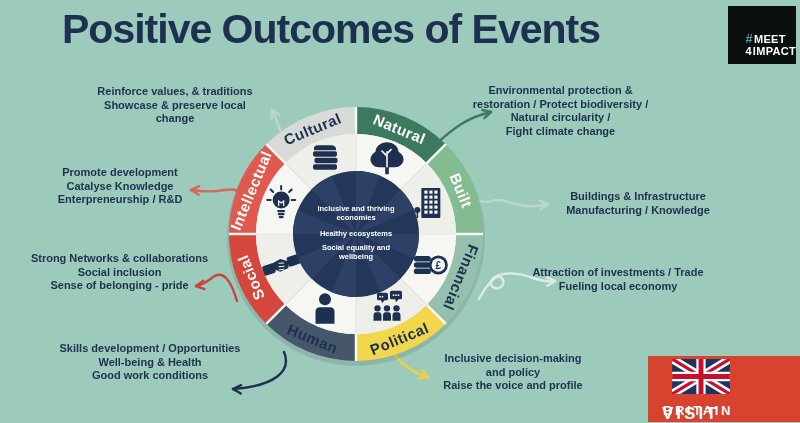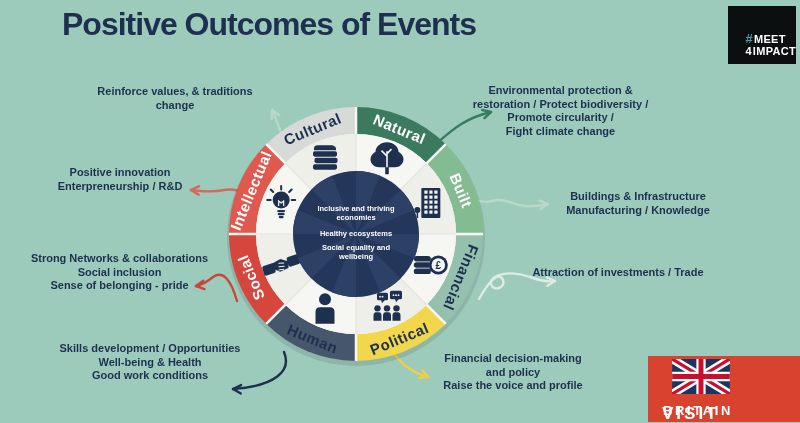--- a/index.html
+++ b/index.html
@@ -4,21 +4,21 @@
 <style>
   :root{
     --bg:#9dcbbb;
     --ink:#1d3050;
   }
   *{margin:0;padding:0;box-sizing:border-box;}
   body{font-family:"Liberation Sans","DejaVu Sans",sans-serif;background:var(--bg);}
   .stage{position:relative;width:800px;height:423px;overflow:hidden;background:var(--bg);}
   .page-title{
     position:absolute;left:62px;top:6px;
-    font-size:32px;font-weight:bold;letter-spacing:-1px;color:var(--ink);
+    font-size:41px;font-weight:bold;letter-spacing:-1px;color:var(--ink);
   }
   
   .m4i{
     position:absolute;left:728px;top:6px;width:68px;height:58px;
     background:#0b0f10;color:#ffffff;
     display:flex;flex-direction:column;justify-content:flex-end;
     padding:0 0 7px 14px;line-height:12px;
   }
   .m4i-row{display:flex;align-items:baseline;font-weight:bold;font-size:11px;letter-spacing:0.3px;}
   .m4i-prefix{display:inline-block;width:11px;text-align:right;margin-right:1px;}
@@ -247,58 +247,61 @@
           <text x="356" y="220" fill="#ffffff" font-size="7.5" font-weight="bold" text-anchor="middle">economies</text>
           <text x="356" y="235.5" fill="#ffffff" font-size="7.5" font-weight="bold" text-anchor="middle">Healthy ecosystems</text>
           <text x="356" y="250" fill="#ffffff" font-size="7.5" font-weight="bold" text-anchor="middle">Social equality and</text>
           <text x="356" y="259" fill="#ffffff" font-size="7.5" font-weight="bold" text-anchor="middle">wellbeing</text>
         </g>
       </g>
     </svg>
 
   <div class="note" style="left:60px;top:85px;width:230px;">
     <div>Reinforce values, &amp; traditions</div>
+    <div>Showcase &amp; preserve local</div>
     <div>change</div>
   </div>
 
   <div class="note" style="left:5px;top:166px;width:230px;">
-    <div>Positive innovation</div>
+    <div>Promote development</div>
+    <div>Catalyse Knowledge</div>
     <div>Enterpreneurship / R&amp;D</div>
   </div>
 
   <div class="note" style="left:2px;top:252px;width:235px;">
     <div>Strong Networks &amp; collaborations</div>
     <div>Social inclusion</div>
     <div>Sense of belonging - pride</div>
   </div>
 
   <div class="note" style="left:35px;top:342px;width:230px;">
     <div>Skills development / Opportunities</div>
     <div>Well-being &amp; Health</div>
     <div>Good work conditions</div>
   </div>
 
   <div class="note" style="left:443px;top:84px;width:235px;">
     <div>Environmental protection &amp;</div>
     <div>restoration / Protect biodiversity /</div>
-    <div>Promote circularity /</div>
+    <div>Natural circularity /</div>
     <div>Fight climate change</div>
   </div>
 
   <div class="note" style="left:523px;top:190px;width:230px;">
     <div>Buildings &amp; Infrastructure</div>
     <div>Manufacturing / Knowledge</div>
   </div>
 
   <div class="note" style="left:503px;top:266px;width:230px;">
     <div>Attraction of investments / Trade</div>
+    <div>Fueling local economy</div>
   </div>
 
   <div class="note" style="left:398px;top:352px;width:230px;">
-    <div>Financial decision-making</div>
+    <div>Inclusive decision-making</div>
     <div>and policy</div>
     <div>Raise the voice and profile</div>
   </div>
 
   <div class="vb" style="background: rgb(215, 67, 47);">
     <svg class="vb-flag" width="58" height="35" viewBox="0 0 56 34">
       <rect width="56" height="34" fill="#1d3460"></rect>
       <path d="M0,0 L56,34 M56,0 L0,34" stroke="#ffffff" stroke-width="8"></path>
       <path d="M0,0 L56,34 M56,0 L0,34" stroke="#c8102e" stroke-width="3.2"></path>
       <path d="M28,0 L28,34 M0,17 L56,17" stroke="#ffffff" stroke-width="9"></path>

